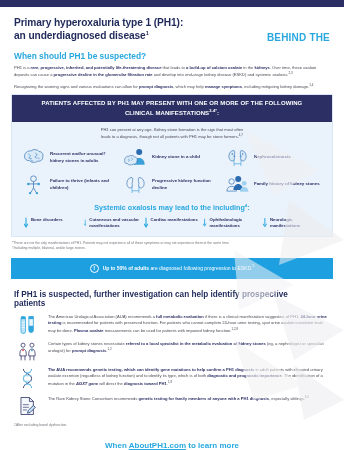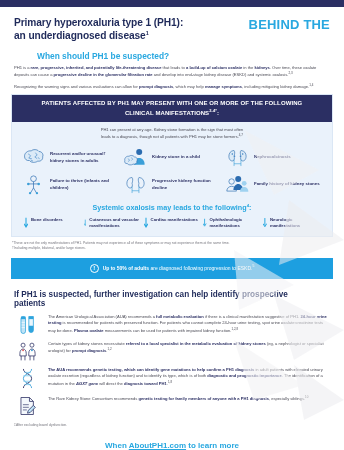--- a/index.html
+++ b/index.html
@@ -10,32 +10,32 @@
     overflow: hidden;
   }
   .page { position: relative; width: 344px; height: 450px; background: #fff; overflow: hidden; }
 
   
   .watermark { position: absolute; right: 0; top: 100px; width: 110px; height: 330px; pointer-events: none; opacity: .55; }
 
   .topbar { height: 7px; background: #2b2f63; }
 
   
-  .header { display: flex; align-items: flex-start; justify-content: space-between; padding: 9px 14px 0 14px; }
+  .header { display: flex; align-items: flex-end; justify-content: space-between; padding: 9px 14px 0 14px; }
   .title { font-size: 10.2px; font-weight: bold; color: #1f2a5a; line-height: 1.32; letter-spacing: -.1px; }
   .title sup { font-size: 5.5px; font-weight: bold; vertical-align: super; }
 
   .logo { text-align: left; padding-top: 2px; flex: none; }
-  .logo-top { font-size: 13px; font-weight: bold; color: #29a8e0; letter-spacing: .2px; line-height: 1; }
+  .logo-top { font-size: 10px; font-weight: bold; color: #29a8e0; letter-spacing: .2px; line-height: 1; }
   .logo-bot { font-size: 13.4px; font-weight: bold; color: #1f2a5a; letter-spacing: .3px; line-height: 1.05; display: flex; align-items: center; }
   .stone-o { display: inline-block; width: 11px; height: 11px; border-radius: 50%;
              background: radial-gradient(circle at 35% 30%, #e2c9a2 0%, #c9a878 45%, #8d6a46 100%);
              margin: 0 .5px; position: relative; top: 1px; }
 
-  .subhead { font-size: 8.4px; font-weight: bold; color: #29a8e0; padding: 8px 14px 0 14px; margin-left: 23px; }
+  .subhead { font-size: 8.4px; font-weight: bold; color: #29a8e0; padding: 8px 14px 0 14px; }
 
   .body-copy { padding: 4px 14px 0 14px; font-size: 4.1px; color: #4a4a55; line-height: 1.58; }
   .body-copy p { margin-bottom: 3.5px; }
   .body-copy b { color: #2b2f63; }
   .body-copy sup { font-size: 3px; }
 
   
   .panel { margin: 4px 11px 0 11px; background: #eaf2fb; border: 1px solid #dbe7f5; }
   .panel-head { background: #2b2f63; color: #ffffff; text-align: center;
                 font-size: 6px; font-weight: bold; line-height: 1.45; padding: 4px 18px; letter-spacing: .1px; }
@@ -204,21 +204,21 @@
             <circle cx="32" cy="15" r="4" fill="#9fd2f0"></circle>
             <path d="M25 29c0-5 3-8 7-8s7 3 7 8z" fill="#9fd2f0"></path>
           </svg>
         </div>
         <div class="icon-label">Family history of kidney stones</div>
       </div>
 
     </div>
 
     <div class="oxal-title">
-      <span>Systemic oxalosis may leads to the following</span><sup>4</sup><span>:</span>
+      <span>Systemic oxalosis may lead to the including</span><sup>4</sup><span>:</span>
     </div>
 
     <div class="oxal-row">
       <div class="oxal-item">
         <svg width="4" height="12" viewBox="0 0 6 16">
             <path d="M3 0v12M0 9l3 5 3-5" fill="none" stroke="#29a8e0" stroke-width="1.6"></path>
           </svg>
         <div class="oxal-label">Bone disorders</div>
       </div>
       <div class="oxal-item">

